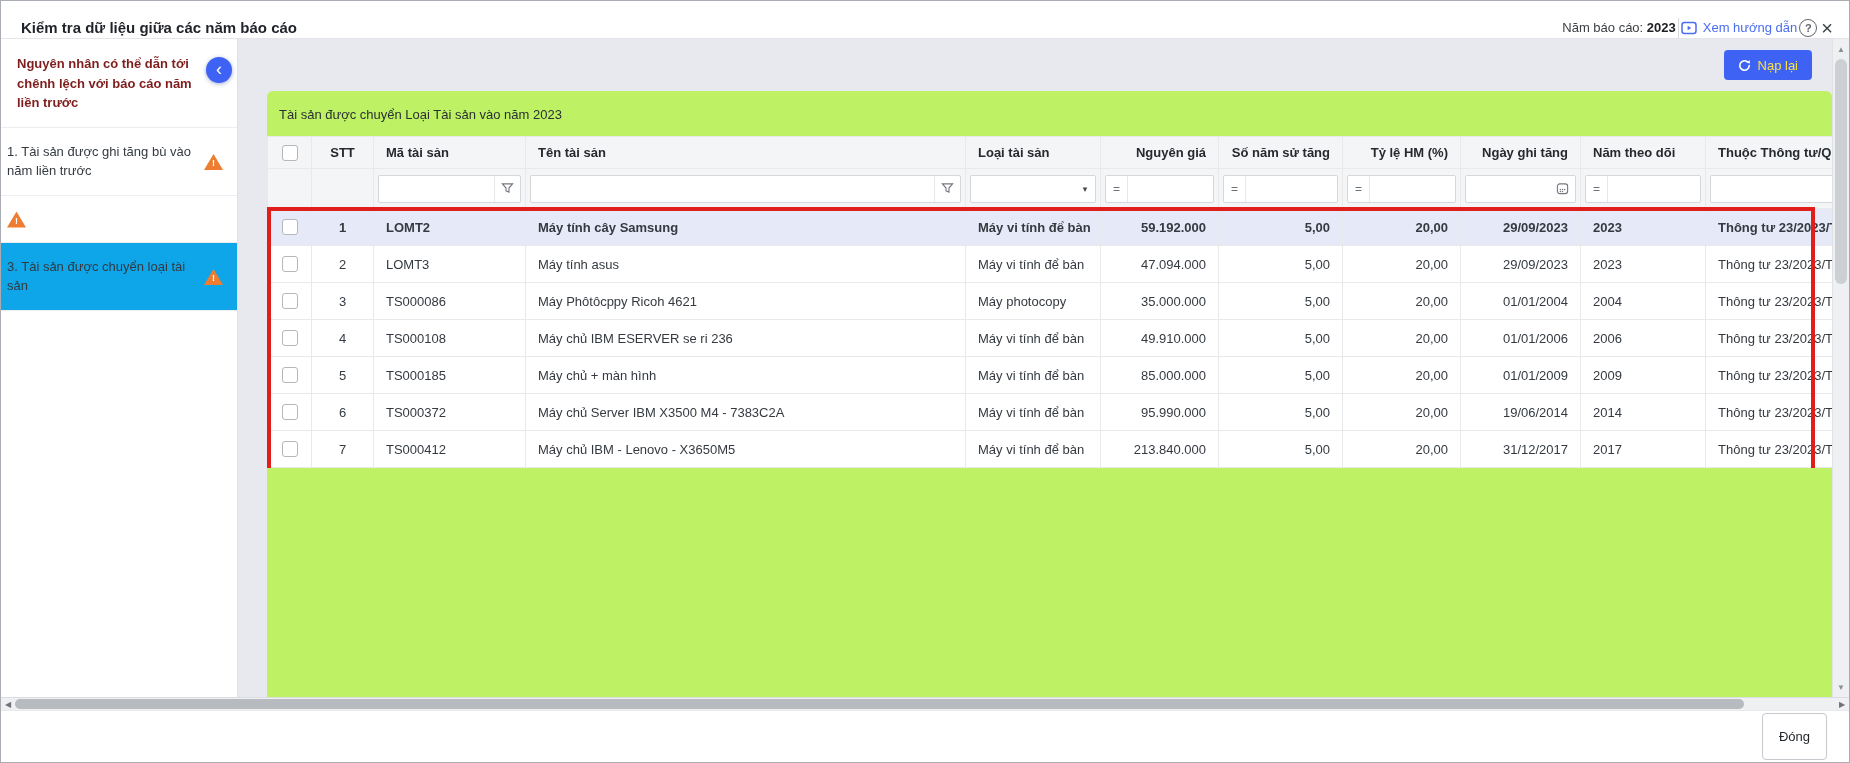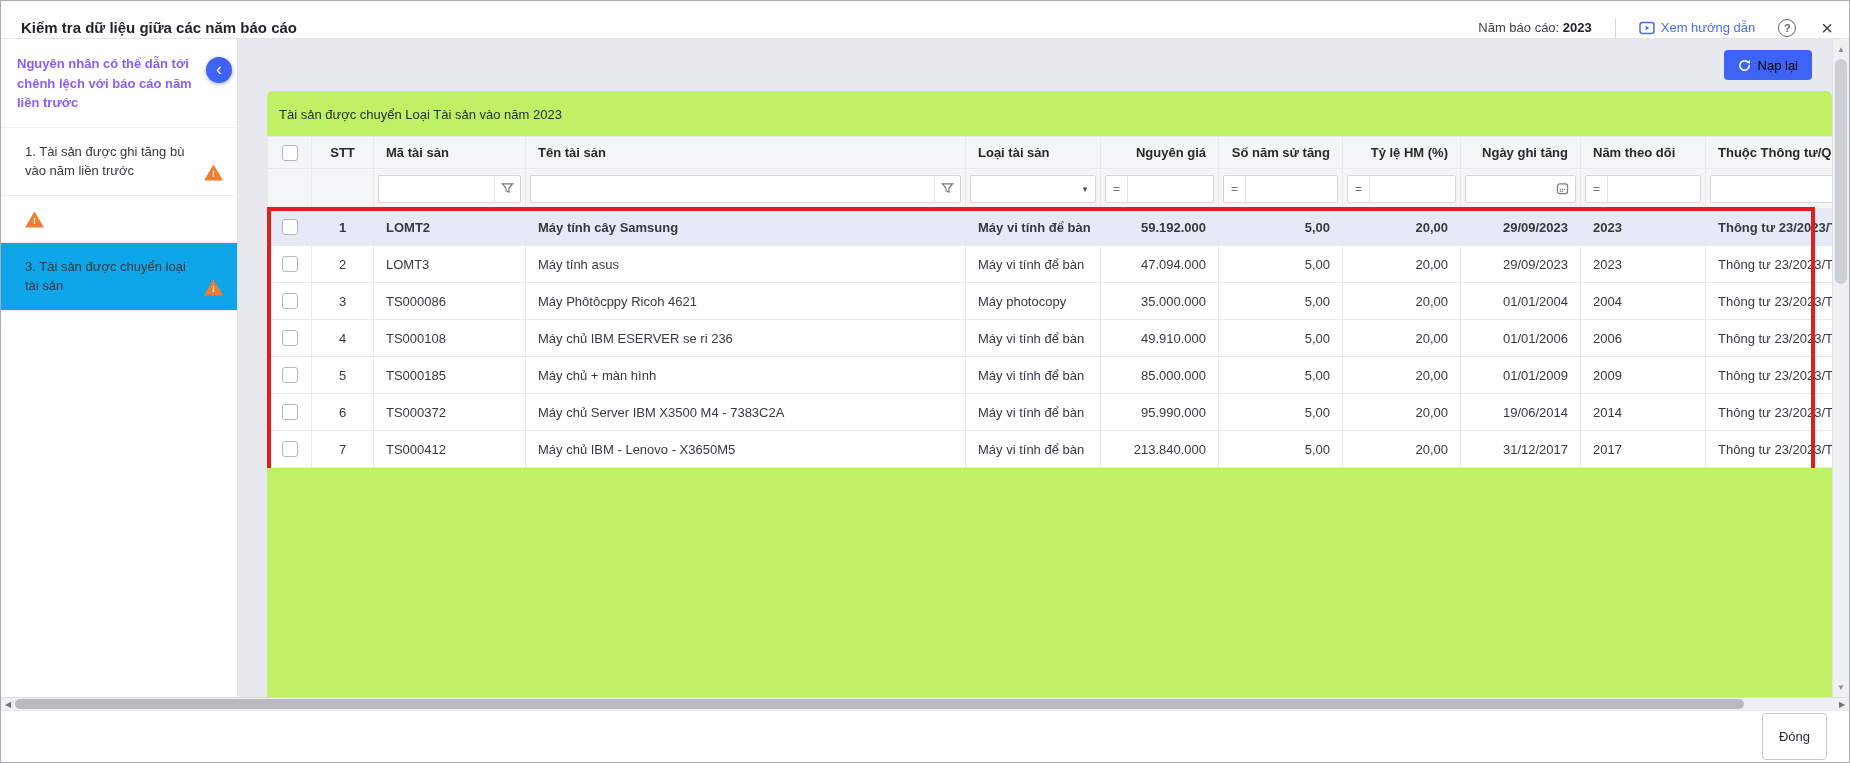--- a/index.html
+++ b/index.html
@@ -4,42 +4,42 @@
 <style>
   * { box-sizing: border-box; margin: 0; padding: 0; }
   html,body { width:1850px; height:763px; }
   body { font-family:"Liberation Sans", sans-serif; background:#fff; }
 
   .window { width:1850px; height:763px; border:1px solid #a9adb3; display:flex; flex-direction:column; background:#fff; position:relative; overflow:hidden; }
 
   
   .titlebar { flex:0 0 38px; display:flex; align-items:center; justify-content:space-between; padding:16px 14px 0 20px; border-bottom:1px solid #e3e5e8; background:#fff; }
   .titlebar h1 { font-size:15px; font-weight:bold; color:#1f2329; }
-  .titlebar-right { display:flex; align-items:center; gap:23px; font-size:13px; color:#3c4043; }
+  .titlebar-right { display:flex; align-items:center; gap:2px; font-size:13px; color:#3c4043; }
   .year-label b { font-weight:bold; color:#202124; }
   .tb-divider { width:1px; height:20px; background:#d7d9dd; }
   .guide-link { display:flex; align-items:center; gap:6px; color:#4a6df0; cursor:pointer; }
   .help-circle { width:18px; height:18px; border:1.5px solid #5f6368; border-radius:50%; display:flex; align-items:center; justify-content:center; font-size:11px; font-weight:bold; color:#5f6368; cursor:pointer; }
   .close-x { font-size:20px; color:#3c4043; line-height:1; cursor:pointer; padding:0 2px; }
 
   
   .body-row { flex:1 1 auto; display:flex; background:#e7e9ee; min-height:0; }
 
   
   .sidebar { flex:0 0 237px; width:237px; background:#fff; border-right:1px solid #dfe1e5; position:relative; font-size:13px; }
-  .sidebar-header { padding:15px 44px 14px 16px; font-weight:bold; color:#8b5cf6; line-height:1.5; border-bottom:1px solid #ebedf0; }
-  .sidebar-item { padding:14px 14px 14px 24px; display:flex; gap:8px; align-items:flex-end; justify-content:space-between; color:#343a40; line-height:1.5; border-bottom:1px solid #ebedf0; cursor:pointer; }
+  .sidebar-header { padding:15px 44px 14px 16px; font-weight:bold; color:#7f1d1d; line-height:1.5; border-bottom:1px solid #ebedf0; }
+  .sidebar-item { padding:14px 14px 14px 6px; display:flex; gap:8px; align-items:center; justify-content:space-between; color:#343a40; line-height:1.5; border-bottom:1px solid #ebedf0; cursor:pointer; }
   .sidebar-item.selected { background:#0ea5e9; }
   .warn-tri { flex:0 0 auto; width:19px; height:16px; margin-top:2px; background:#ee7d31; clip-path:polygon(50% 0,100% 100%,0 100%); display:flex; align-items:flex-end; justify-content:center; color:#fff; font-size:9px; font-weight:bold; line-height:1.3; }
   .collapse-btn { position:absolute; top:18px; right:5px; width:26px; height:26px; border-radius:50%; background:#3e63f4; color:#fff; display:flex; align-items:center; justify-content:center; font-size:18px; line-height:1; padding-bottom:2px; box-shadow:0 1px 4px rgba(30,50,150,.4); cursor:pointer; }
 
   
   .main { flex:1 1 auto; position:relative; display:flex; flex-direction:column; min-width:0; }
   .toolbar { flex:0 0 52px; display:flex; align-items:center; justify-content:flex-end; padding-right:37px; }
-  .reload-btn { background:#3e63f4; color:#000000; border:none; border-radius:4px; height:30px; padding:0 14px; font-size:13px; display:flex; align-items:center; gap:7px; cursor:pointer; }
+  .reload-btn { background:#3e63f4; color:#fde047; border:none; border-radius:4px; height:30px; padding:0 14px; font-size:13px; display:flex; align-items:center; gap:7px; cursor:pointer; }
 
   .card { flex:1 1 auto; background:#bef264; border-radius:6px 6px 0 0; margin:0 17px 0 29px; position:relative; overflow:hidden; }
   .card-title { padding:16px 12px 14px 12px; font-size:13px; color:#2b2f33; }
 
   .table-wrap { position:relative; overflow:hidden; }
   table { border-collapse:collapse; table-layout:fixed; width:1660px; font-size:13px; color:#343a40; }
   th, td { border:1px solid #e8e9eb; overflow:hidden; white-space:nowrap; }
   thead th { height:32px; background:#f4f5f7; font-weight:bold; color:#26292e; padding:0 12px; text-align:left; }
   tr.filter-row td { height:40px; background:#f4f5f7; padding:5px 4px; }
   tbody td { height:37px; padding:0 12px; background:#fff; }

